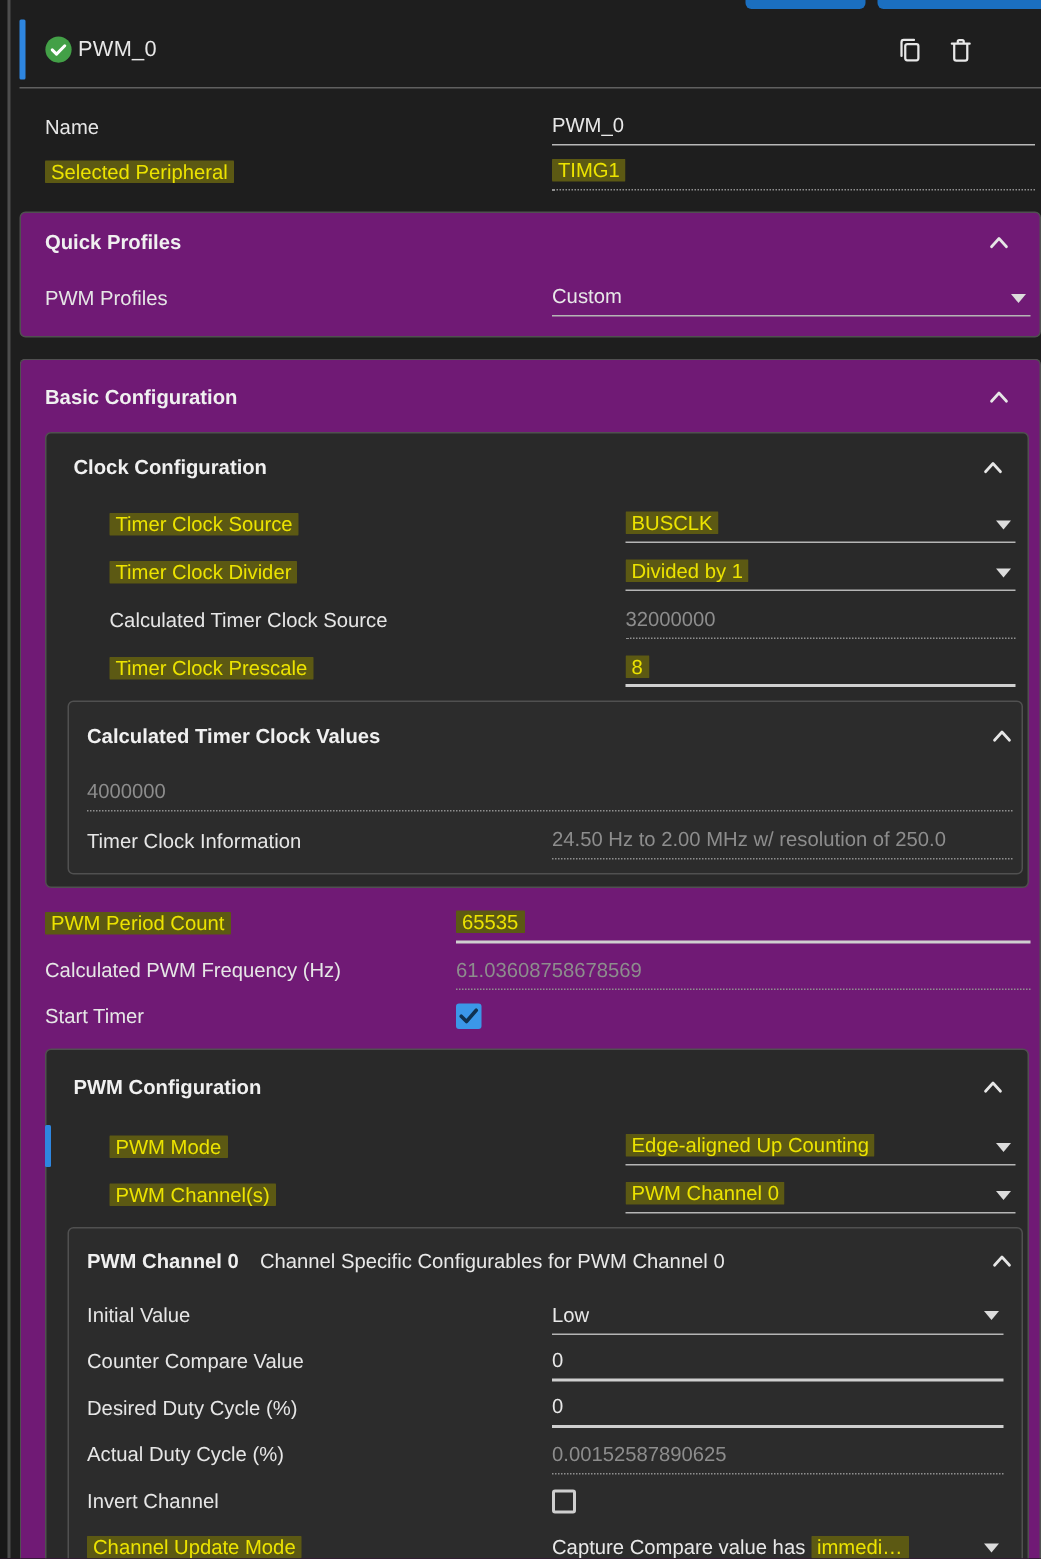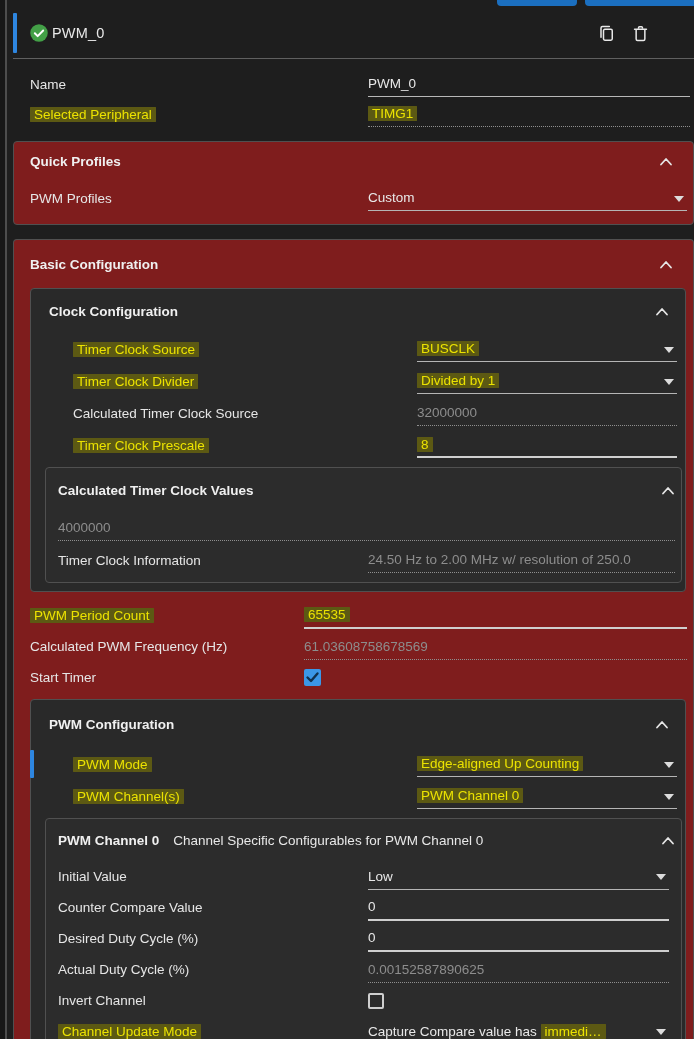--- a/index.html
+++ b/index.html
@@ -45,21 +45,21 @@
   .hl { background:#5c5913; color:#ece300; padding:1px 4px; border-radius:2px; }
   .rows0 { margin-top:10px; }
   .rows0 .row { height:30px; padding-left:17px; padding-right:4px; }
   .rows0 .lbl { width:338px; }
 
   
   .card { border:1px solid #505050; border-radius:4px; }
   .card-title { display:flex; align-items:center; font-weight:700; color:#f0f0f0; }
   .chev { margin-left:auto; cursor:pointer; display:block; flex:none; }
 
-  .c1 { background:#7f1d1d; margin-top:12px; }
+  .c1 { background:#701a75; margin-top:12px; }
   .c1 > .card-title { height:38px; padding:0 20px 0 16px; }
   .c1row .row { height:36px; padding-left:16px; padding-right:6px; }
   .c1row .lbl { width:338px; }
 
   .card-basic { margin-top:14px; border-bottom:none; border-radius:4px 4px 0 0; }
   .card-basic > .card-title { height:48px; padding:0 20px 0 16px; }
 
   .c2 { background:#292929; margin:0 7px 0 16px; }
   .c2 > .card-title { height:44px; padding:0 16px 0 18px; }
   .c2row .row { height:32px; padding-left:18px; padding-right:8px; }

